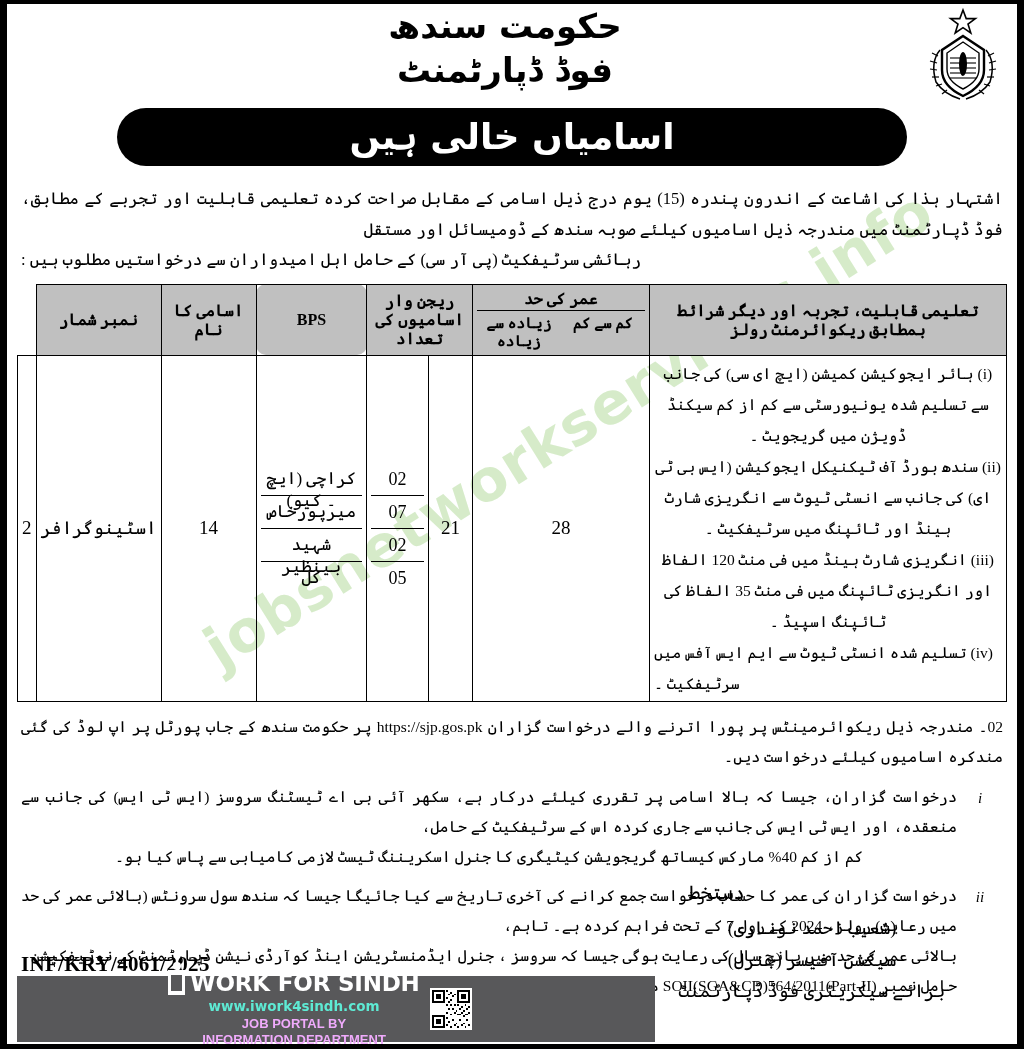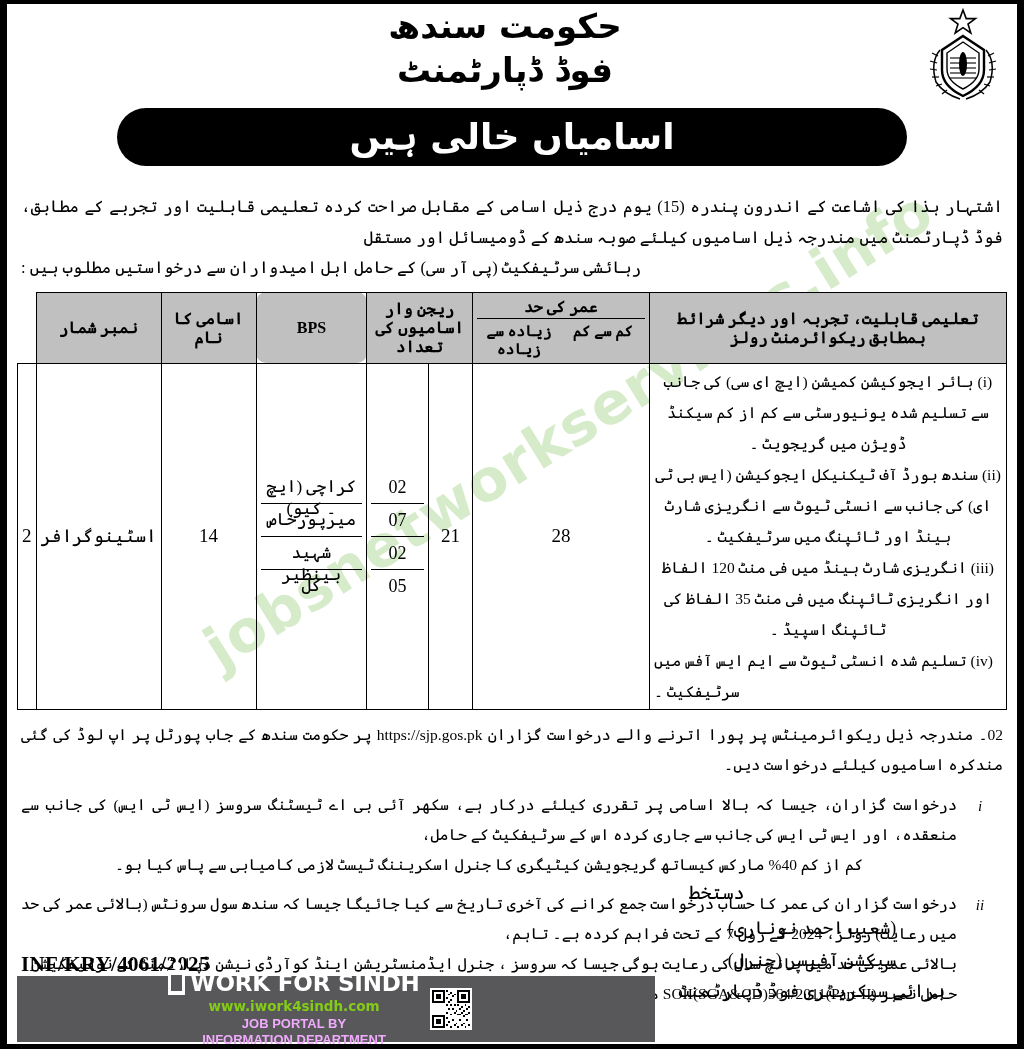--- a/index.html
+++ b/index.html
@@ -92,21 +92,21 @@
     font-family: "DejaVu Sans", "Liberation Sans", sans-serif;
     font-weight: 700;
     font-size: 36px;
     line-height: 58px;
     letter-spacing: 12px;
     z-index: 5;
   }
 
   
   .intro {
-    margin: 26px 4px 8px 4px;
+    margin: 18px 4px 8px 4px;
     font-size: 16.5px;
     line-height: 1.85;
     text-align: justify;
     position: relative;
     z-index: 5;
     font-family: "Liberation Serif", "DejaVu Serif", serif;
   }
   .intro .second-line {
     display: block;
     text-align: left;
@@ -326,21 +326,21 @@
     font-weight: 700;
     font-size: 23px;
     letter-spacing: -0.2px;
     color: #ffffff;
     white-space: nowrap;
   }
   .pb-url {
     font-family: "DejaVu Sans", "Liberation Sans", sans-serif;
     font-weight: 700;
     font-size: 13.5px;
-    color: #84cc16;
+    color: #5eead4;
     margin-top: 2px;
   }
   .pb-sub {
     font-family: "Liberation Sans", sans-serif;
     font-weight: 700;
     font-size: 13px;
     line-height: 1.25;
     color: #f0abfc;
     margin-top: 2px;
   }

